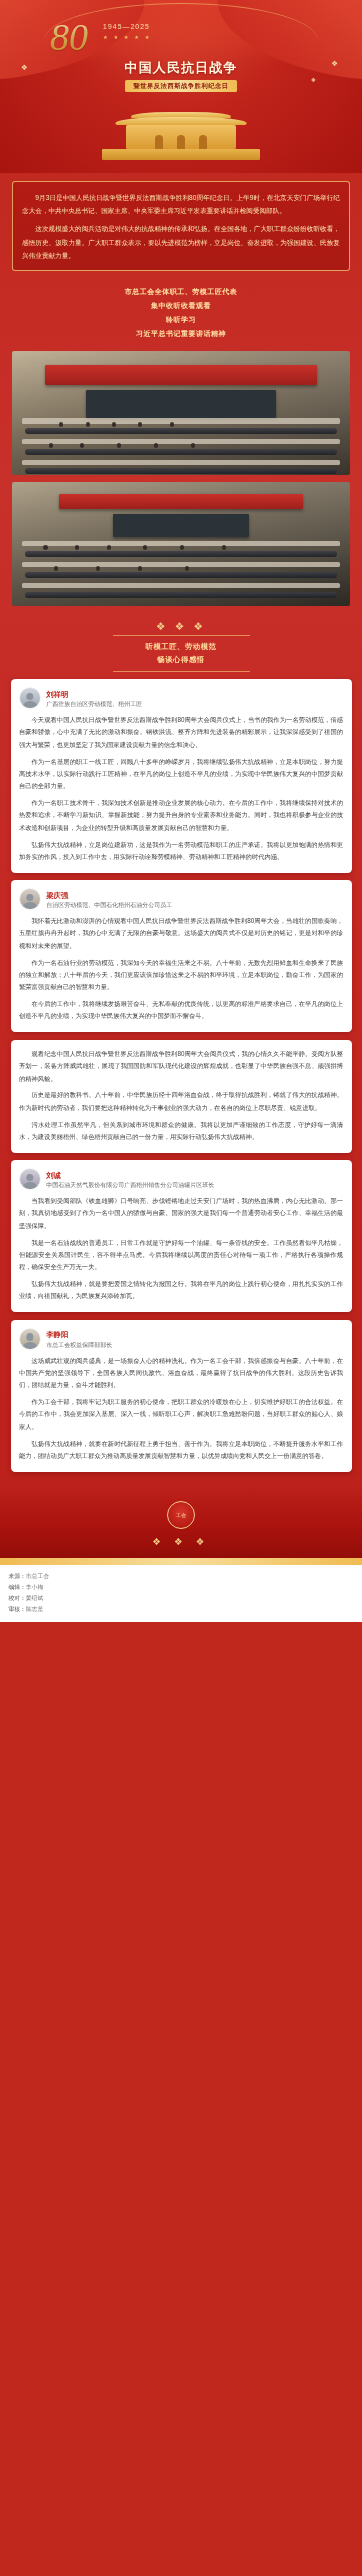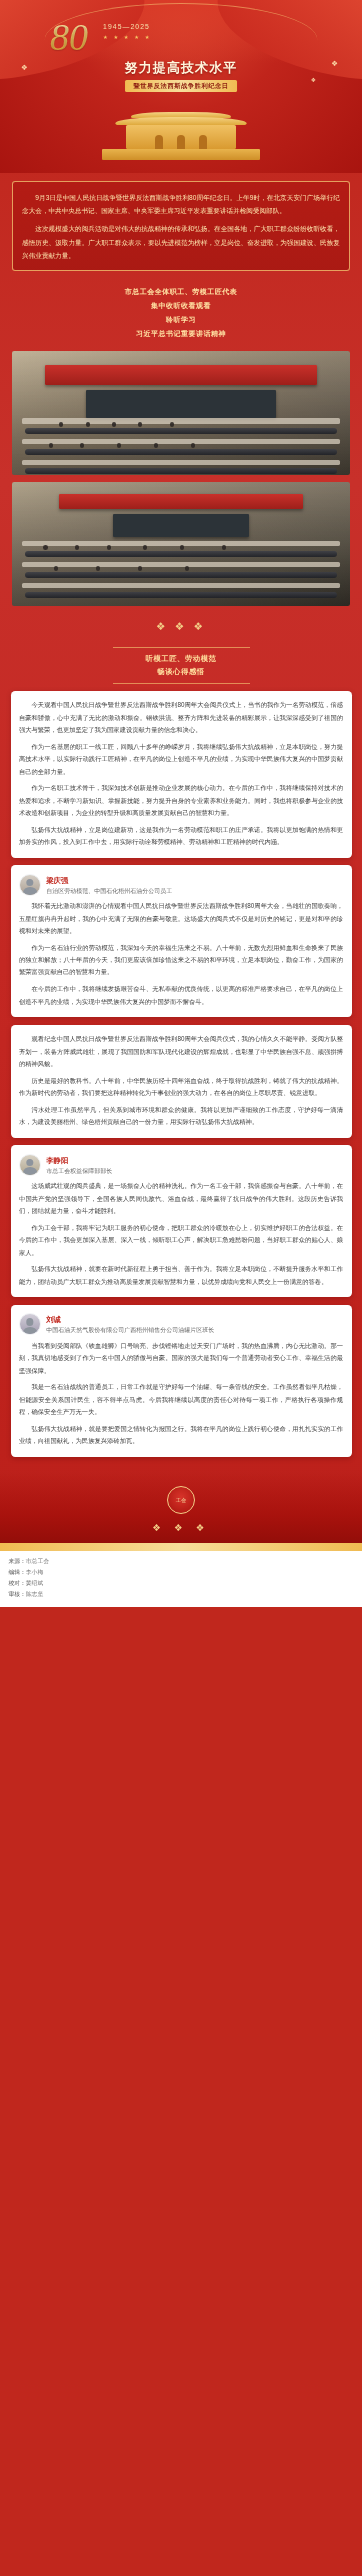--- a/index.html
+++ b/index.html
@@ -189,21 +189,21 @@
   .ph-table {
     position: absolute; left: 3%; right: 3%;
     height: 5.3px; border-radius: 1.6px;
     background: rgba(215,205,190,.75);
   }
 
   
   .section-sep { text-align: center; margin: 13.7px 0 5.3px 0; }
   .section-sep .doves { color: #f3cd86; font-size: 10.5px; letter-spacing: 3.2px; }
   .sec-title-box {
-    margin: 15px auto 0 auto;
+    margin: 3px auto 0 auto;
     width: 137px; text-align: center;
     border-top: 0.5px solid rgba(247,206,120,.6);
     border-bottom: 0.5px solid rgba(247,206,120,.6);
     padding: 4.2px 0;
   }
   .sec-title-box div {
     font-size: 7.4px; color: #ffdf9e; font-weight: bold; line-height: 1.8;
     letter-spacing: 0.5px;
   }
 
@@ -301,21 +301,21 @@
     <div class="gold-arc"></div>
 
     <div class="dove" style="left:21px; top:63px;">❖</div>
     <div class="dove" style="right:24px; top:59px;">❖</div>
     <div class="dove" style="right:46px; top:77px; font-size:5.8px;">❖</div>
 
     <div class="hero-80">80</div>
     <div class="hero-years">1945—2025</div>
     <div class="hero-stars">★ ★ ★ ★ ★</div>
 
-    <div class="hero-title">努力提高技术水平</div>
+    <div class="hero-title">中国人民抗日战争</div>
     <div class="hero-sub-wrap">
       <div class="hero-sub">暨世界反法西斯战争胜利纪念日</div>
     </div>
 
     <div class="gate">
       <div class="gate-roof2"></div>
       <div class="gate-roof"></div>
       <div class="gate-body"></div>
       <div class="gate-arch" style="left:53px;"></div>
       <div class="gate-arch" style="left:75px;"></div>
@@ -384,20 +384,27 @@
 
   <div class="section-sep">
     <div class="doves">❖ ❖ ❖</div>
     <div class="sec-title-box">
       <div>听模工匠、劳动模范</div>
       <div>畅谈心得感悟</div>
     </div>
   </div>
 
   <div class="white-card">
+    <div class="person">
+      <div class="avatar a1"></div>
+      <div class="p-meta">
+        <div class="p-name">刘祥明</div>
+        <div class="p-role">广西壮族自治区劳动模范、梧州工匠</div>
+      </div>
+    </div>
     <div class="p-body">
       <p>今天观看中国人民抗日战争暨世界反法西斯战争胜利80周年大会阅兵仪式上，当书的我作为一名劳动模范，倍感自豪和骄傲，心中充满了无比的激动和振奋。钢铁洪流、整齐方阵和先进装备的精彩展示，让我深深感受到了祖国的强大与繁荣，也更加坚定了我为国家建设贡献力量的信念和决心。</p>
       <p>作为一名基层的职工一线工匠，回顾八十多年的峥嵘岁月，我将继续弘扬伟大抗战精神，立足本职岗位，努力提高技术水平，以实际行动践行工匠精神，在平凡的岗位上创造不平凡的业绩，为实现中华民族伟大复兴的中国梦贡献自己的全部力量。</p>
       <p>作为一名职工技术骨干，我深知技术创新是推动企业发展的核心动力。在今后的工作中，我将继续保持对技术的热爱和追求，不断学习新知识、掌握新技能，努力提升自身的专业素养和业务能力。同时，我也将积极参与企业的技术改造和创新项目，为企业的转型升级和高质量发展贡献自己的智慧和力量。</p>
       <p>弘扬伟大抗战精神，立足岗位建新功，这是我作为一名劳动模范和职工的庄严承诺。我将以更加饱满的热情和更加务实的作风，投入到工作中去，用实际行动诠释劳模精神、劳动精神和工匠精神的时代内涵。</p>
     </div>
   </div>
 
   <div class="white-card">
     <div class="person">
@@ -417,48 +424,48 @@
   <div class="white-card">
     <div class="p-body">
       <p>观看纪念中国人民抗日战争暨世界反法西斯战争胜利80周年大会阅兵仪式，我的心情久久不能平静。受阅方队整齐划一，装备方阵威武雄壮，展现了我国国防和军队现代化建设的辉煌成就，也彰显了中华民族自强不息、顽强拼搏的精神风貌。</p>
       <p>历史是最好的教科书。八十年前，中华民族历经十四年浴血奋战，终于取得抗战胜利，铸就了伟大的抗战精神。作为新时代的劳动者，我们要把这种精神转化为干事创业的强大动力，在各自的岗位上尽职尽责、锐意进取。</p>
       <p>污水处理工作虽然平凡，但关系到城市环境和群众的健康。我将以更加严谨细致的工作态度，守护好每一滴清水，为建设美丽梧州、绿色梧州贡献自己的一份力量，用实际行动弘扬伟大抗战精神。</p>
     </div>
   </div>
 
   <div class="white-card">
     <div class="person">
+      <div class="avatar a4"></div>
+      <div class="p-meta">
+        <div class="p-name">刘诚</div>
+        <div class="p-role">中国石油天然气股份有限公司广西梧州销售分公司油罐片区班长</div>
+      </div>
+    </div>
+    <div class="p-body">
+      <p>当我看到受阅部队《铁血雄狮》口号响亮、步伐铿锵地走过天安门广场时，我的热血沸腾，内心无比激动。那一刻，我真切地感受到了作为一名中国人的骄傲与自豪。国家的强大是我们每一个普通劳动者安心工作、幸福生活的最坚强保障。</p>
+      <p>我是一名石油战线的普通员工，日常工作就是守护好每一个油罐、每一条管线的安全。工作虽然看似平凡枯燥，但能源安全关系国计民生，容不得半点马虎。今后我将继续以高度的责任心对待每一项工作，严格执行各项操作规程，确保安全生产万无一失。</p>
+      <p>弘扬伟大抗战精神，就是要把爱国之情转化为报国之行。我将在平凡的岗位上践行初心使命，用扎扎实实的工作业绩，向祖国献礼，为民族复兴添砖加瓦。</p>
+    </div>
+  </div>
+
+  <div class="white-card">
+    <div class="person">
       <div class="avatar a5"></div>
       <div class="p-meta">
         <div class="p-name">李静阳</div>
         <div class="p-role">市总工会权益保障部部长</div>
       </div>
     </div>
     <div class="p-body">
       <p>这场威武壮观的阅兵盛典，是一场振奋人心的精神洗礼。作为一名工会干部，我倍感振奋与自豪。八十年前，在中国共产党的坚强领导下，全国各族人民同仇敌忾、浴血奋战，最终赢得了抗日战争的伟大胜利。这段历史告诉我们，团结就是力量，奋斗才能胜利。</p>
       <p>作为工会干部，我将牢记为职工服务的初心使命，把职工群众的冷暖放在心上，切实维护好职工的合法权益。在今后的工作中，我会更加深入基层、深入一线，倾听职工心声，解决职工急难愁盼问题，当好职工群众的贴心人、娘家人。</p>
       <p>弘扬伟大抗战精神，就要在新时代新征程上勇于担当、善于作为。我将立足本职岗位，不断提升服务水平和工作能力，团结动员广大职工群众为推动高质量发展贡献智慧和力量，以优异成绩向党和人民交上一份满意的答卷。</p>
     </div>
   </div>
 
-  <div class="white-card">
-    <div class="person">
-      <div class="avatar a4"></div>
-      <div class="p-meta">
-        <div class="p-name">刘诚</div>
-        <div class="p-role">中国石油天然气股份有限公司广西梧州销售分公司油罐片区班长</div>
-      </div>
-    </div>
-    <div class="p-body">
-      <p>当我看到受阅部队《铁血雄狮》口号响亮、步伐铿锵地走过天安门广场时，我的热血沸腾，内心无比激动。那一刻，我真切地感受到了作为一名中国人的骄傲与自豪。国家的强大是我们每一个普通劳动者安心工作、幸福生活的最坚强保障。</p>
-      <p>我是一名石油战线的普通员工，日常工作就是守护好每一个油罐、每一条管线的安全。工作虽然看似平凡枯燥，但能源安全关系国计民生，容不得半点马虎。今后我将继续以高度的责任心对待每一项工作，严格执行各项操作规程，确保安全生产万无一失。</p>
-      <p>弘扬伟大抗战精神，就是要把爱国之情转化为报国之行。我将在平凡的岗位上践行初心使命，用扎扎实实的工作业绩，向祖国献礼，为民族复兴添砖加瓦。</p>
-    </div>
-  </div>
-
   <div class="footer">
     <div class="footer-seal">工会</div>
     <div class="footer-doves">❖ ❖ ❖</div>
     <div class="footer-bar"></div>
   </div>
 
   <div class="credits">
     <div class="credit-row">
       <b>来源：</b><span>市总工会</span>
     </div>

